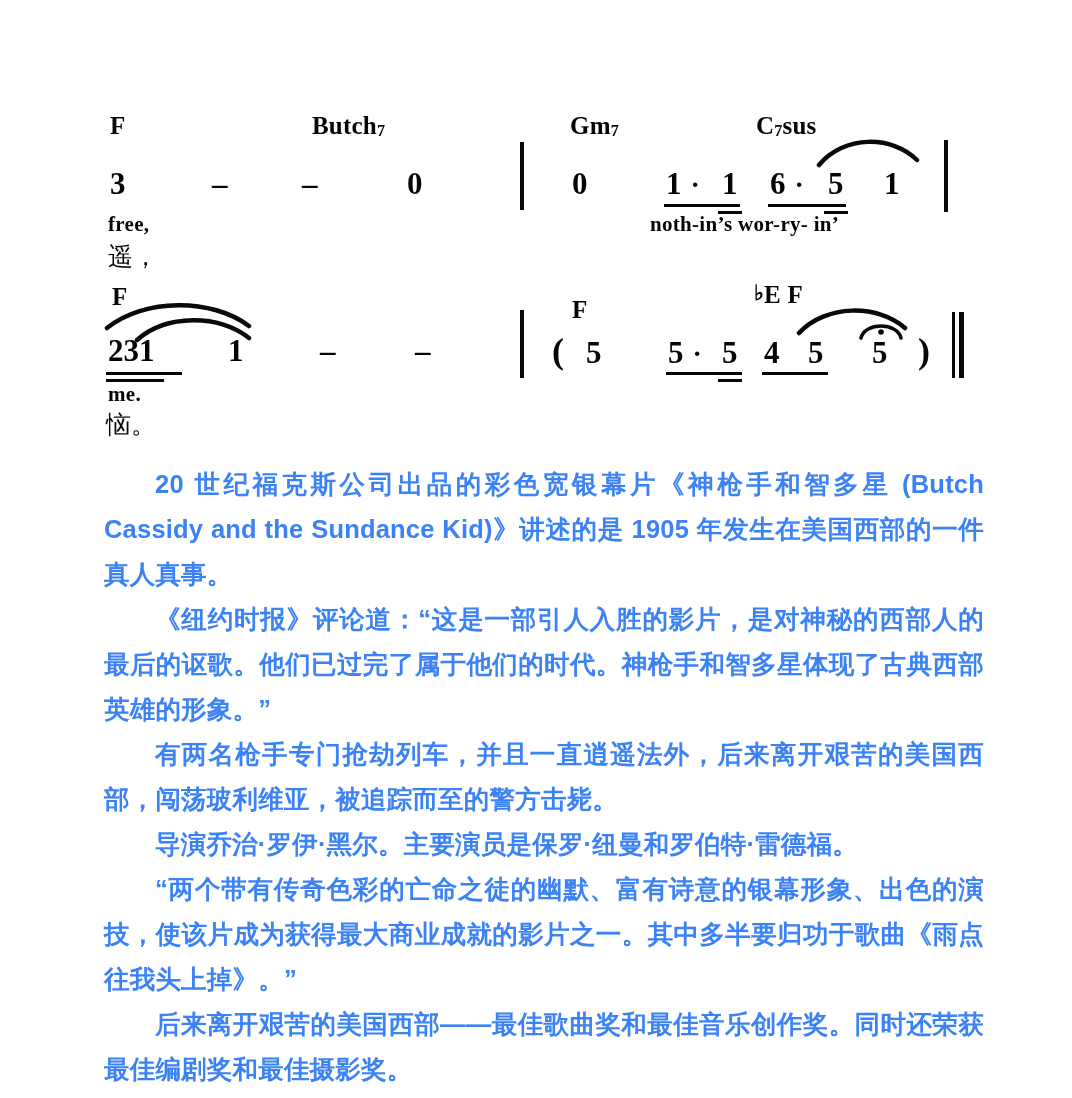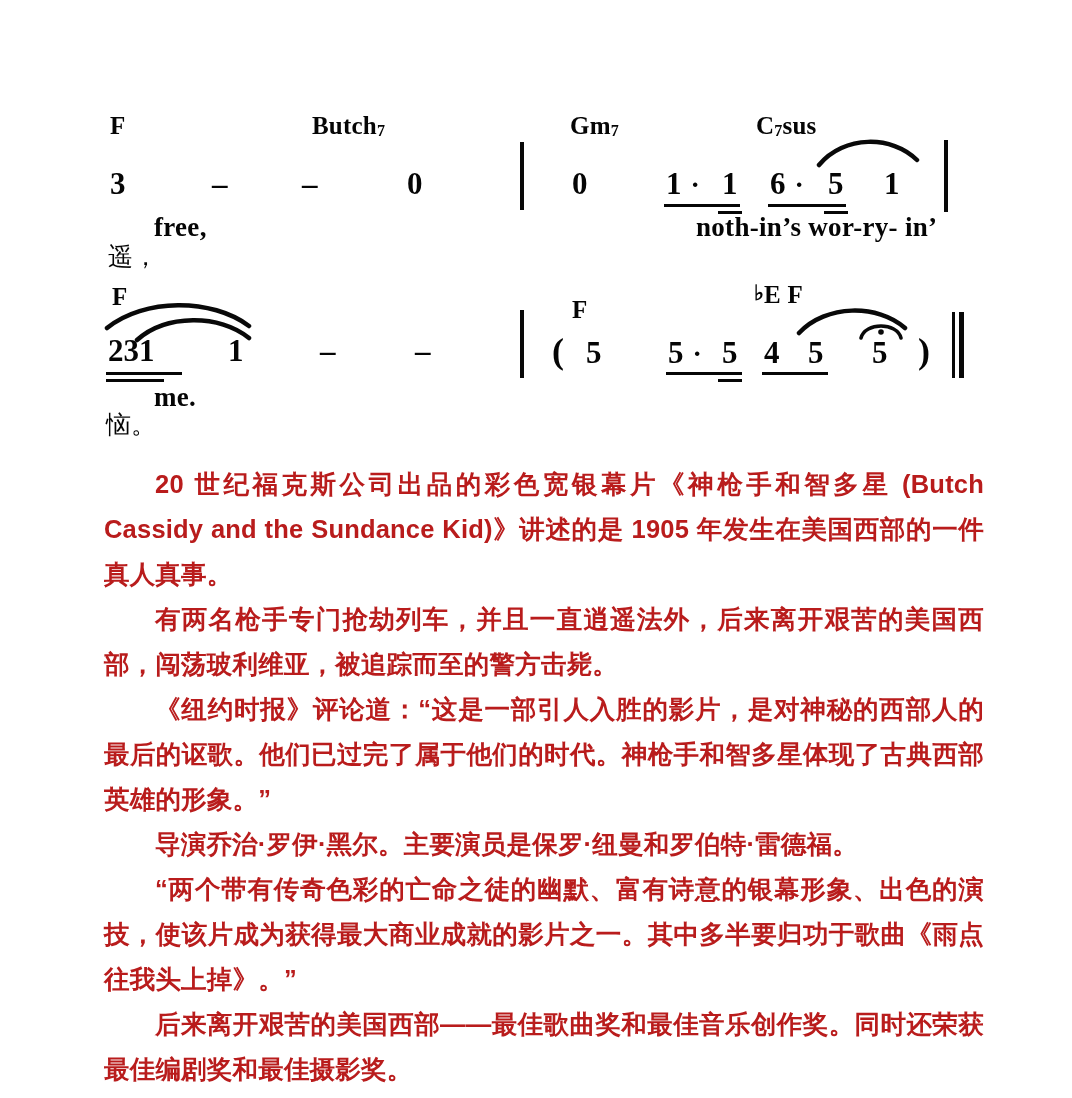--- a/index.html
+++ b/index.html
@@ -60,43 +60,42 @@
   
   .slur{position:absolute;}
 
   
   .fermata{position:absolute;}
 
   .lyric{
     position:absolute;
     font-family:"Liberation Serif", serif;
     font-weight:700;
-    font-size:27px;
+    font-size:21px;
     white-space:nowrap;
     letter-spacing:.3px;
-    margin-left:46px;
   }
   .lyric-cn{
     position:absolute;
     font-family:"Liberation Sans", sans-serif;
     font-weight:500;
     font-size:24px;
     white-space:nowrap;
     letter-spacing:9px;
   }
 
   
   .prose{
     position:absolute;
     left:104px;top:462px;width:880px;
     font-family:"Liberation Sans", sans-serif;
     font-weight:700;
     font-size:25.5px;
     line-height:45px;
-    color:#b91c1c;
+    color:#3b82f6;
     text-align:justify;
     letter-spacing:.2px;
   }
   .prose p{margin:0 0 0 0;text-indent:2em;}
 </style>
 </head>
 <body>
 
 <div class="page">
 
@@ -192,20 +191,20 @@
       <i style="left:0;width:3px;height:66px;"></i>
       <i style="left:7px;width:5px;height:66px;"></i>
     </div>
 
     <div class="lyric" style="left:108px;top:382px;">me.</div>
     <div class="lyric-cn" style="left:106px;top:408px;font-size:25px;letter-spacing:0;">恼。</div>
   </div>
 
   <div class="prose">
     <p>20 世纪福克斯公司出品的彩色宽银幕片《神枪手和智多星 (Butch Cassidy and the Sundance Kid)》讲述的是 1905 年发生在美国西部的一件真人真事。</p>
+    <p>《纽约时报》评论道：“这是一部引人入胜的影片，是对神秘的西部人的最后的讴歌。他们已过完了属于他们的时代。神枪手和智多星体现了古典西部英雄的形象。”</p>
     <p>有两名枪手专门抢劫列车，并且一直逍遥法外，后来离开艰苦的美国西部，闯荡玻利维亚，被追踪而至的警方击毙。</p>
-    <p>《纽约时报》评论道：“这是一部引人入胜的影片，是对神秘的西部人的最后的讴歌。他们已过完了属于他们的时代。神枪手和智多星体现了古典西部英雄的形象。”</p>
     <p>导演乔治·罗伊·黑尔。主要演员是保罗·纽曼和罗伯特·雷德福。</p>
     <p>“两个带有传奇色彩的亡命之徒的幽默、富有诗意的银幕形象、出色的演技，使该片成为获得最大商业成就的影片之一。其中多半要归功于歌曲《雨点往我头上掉》。”</p>
     <p>后来离开艰苦的美国西部——最佳歌曲奖和最佳音乐创作奖。同时还荣获最佳编剧奖和最佳摄影奖。</p>
   </div>
 
 </div>
 
 </body></html>

